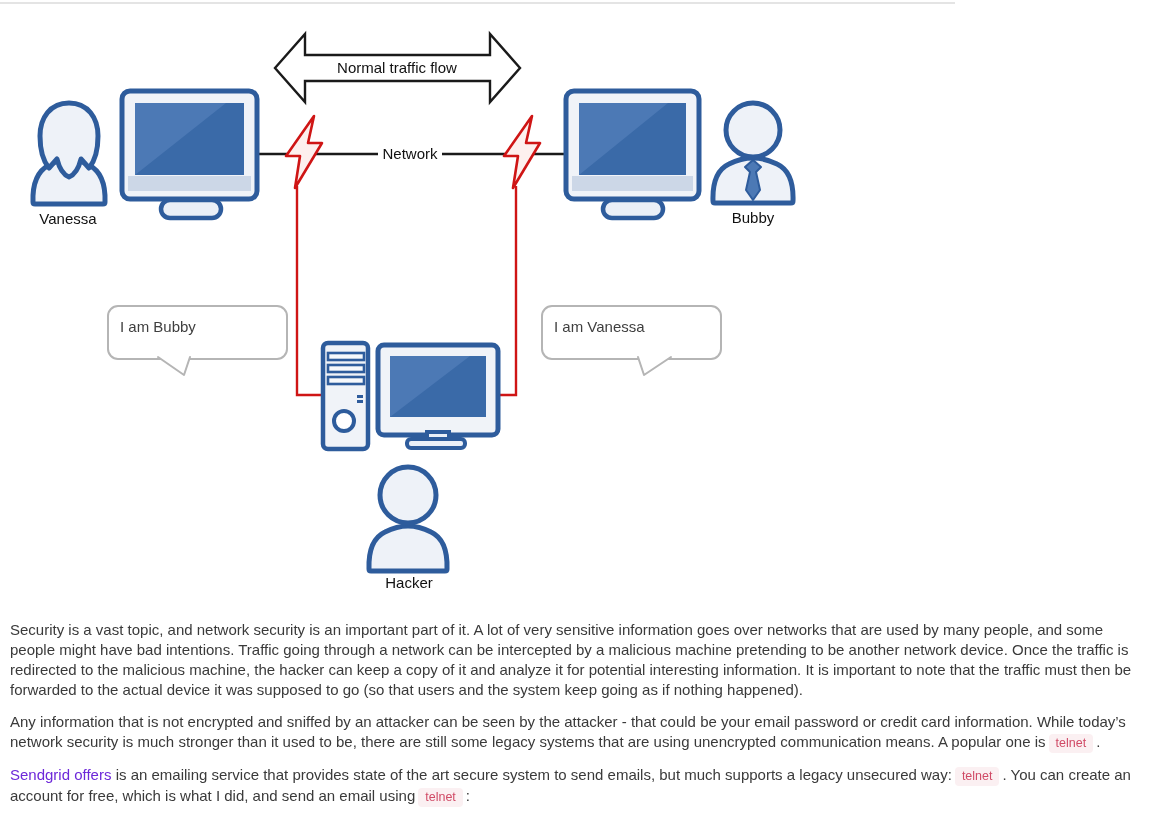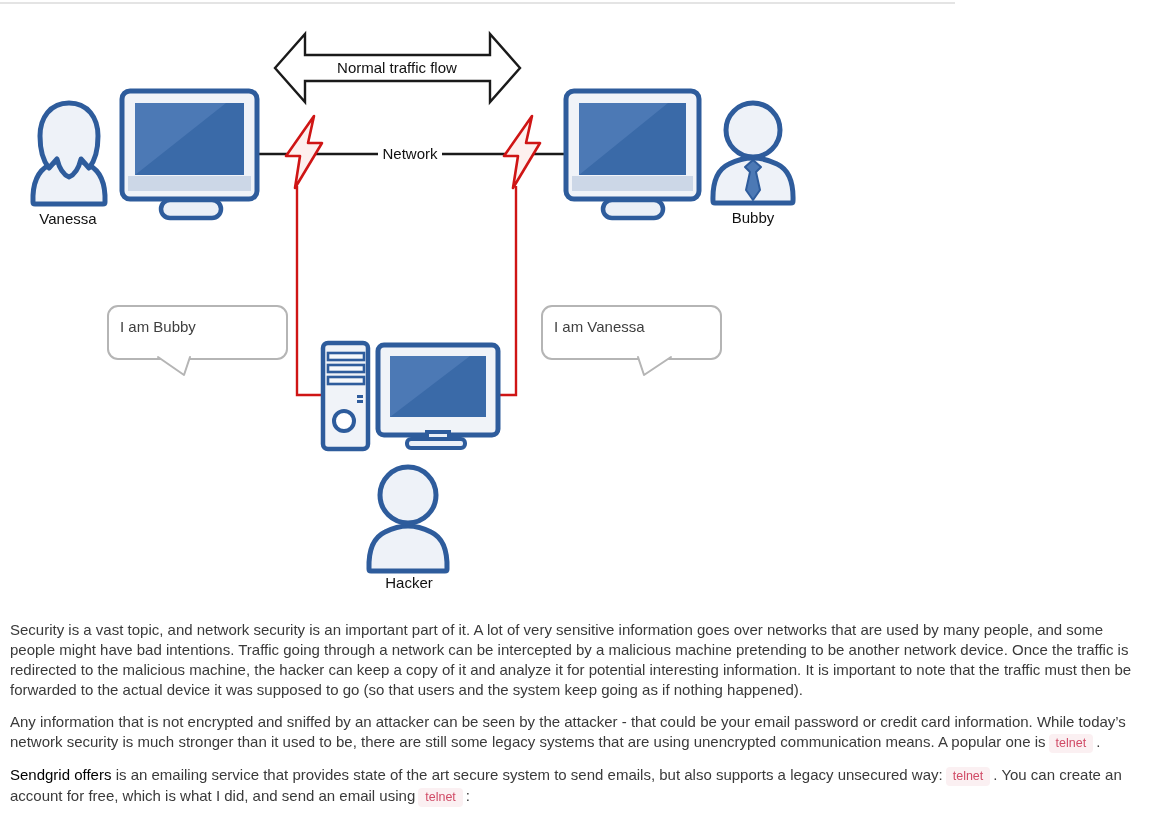--- a/index.html
+++ b/index.html
@@ -45,21 +45,21 @@
   .code-chip {
     font-family: Liberation Sans, sans-serif;
     font-size: 12.5px;
     color: #d04a66;
     background: #fbf0f2;
     padding: 2px 7px 3px 7px;
     border-radius: 4px;
     margin: 0 3px;
     white-space: nowrap;
   }
-  .inline-link { color: #000000; text-decoration: none; cursor: pointer; text-align: right; }
+  .inline-link { color: #6d28d9; text-decoration: none; cursor: pointer; text-align: right; }
 </style>
 </head>
 <body>
 
 <div class="top-divider"></div>
 
 <div class="diagram-wrap">
 <svg width="1162" height="600" viewBox="0 0 1162 600" xmlns="http://www.w3.org/2000/svg">
 
   <g>
@@ -147,15 +147,15 @@
 </div>
 
 <div class="article">
   <p>
     <span>Security is a vast topic, and network security is an important part of it. A lot of very sensitive information goes over networks that are used by many people, and some people might have bad intentions. Traffic going through a network can be intercepted by a malicious machine pretending to be another network device. Once the traffic is redirected to the malicious machine, the hacker can keep a copy of it and analyze it for potential interesting information. It is important to note that the traffic must then be forwarded to the actual device it was supposed to go (so that users and the system keep going as if nothing happened).</span>
   </p>
   <p>
     <span>Any information that is not encrypted and sniffed by an attacker can be seen by the attacker - that could be your email password or credit card information. While today’s network security is much stronger than it used to be, there are still some legacy systems that are using unencrypted communication means. A popular one is</span><code class="code-chip">telnet</code><span>.</span>
   </p>
   <p>
-    <a class="inline-link">Sendgrid offers</a><span> is an emailing service that provides state of the art secure system to send emails, but also supports a legacy unsecured way:</span><code class="code-chip">telnet</code><span>. You can create an account for free, which is what I did, and send an email using</span><code class="code-chip">telnet</code><span>:</span>
+    <a class="inline-link">Sendgrid offers</a><span> is an emailing service that provides state of the art secure system to send emails, but much supports a legacy unsecured way:</span><code class="code-chip">telnet</code><span>. You can create an account for free, which is what I did, and send an email using</span><code class="code-chip">telnet</code><span>:</span>
   </p>
 </div>
 
 </body></html>

